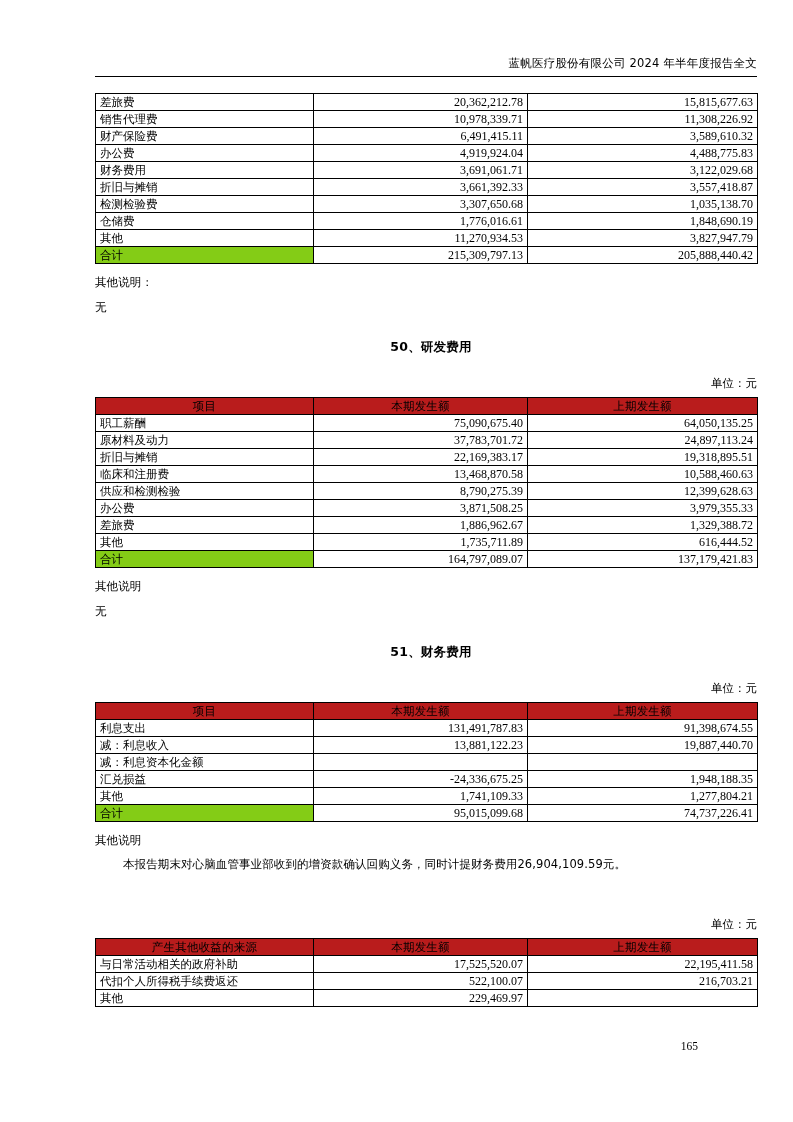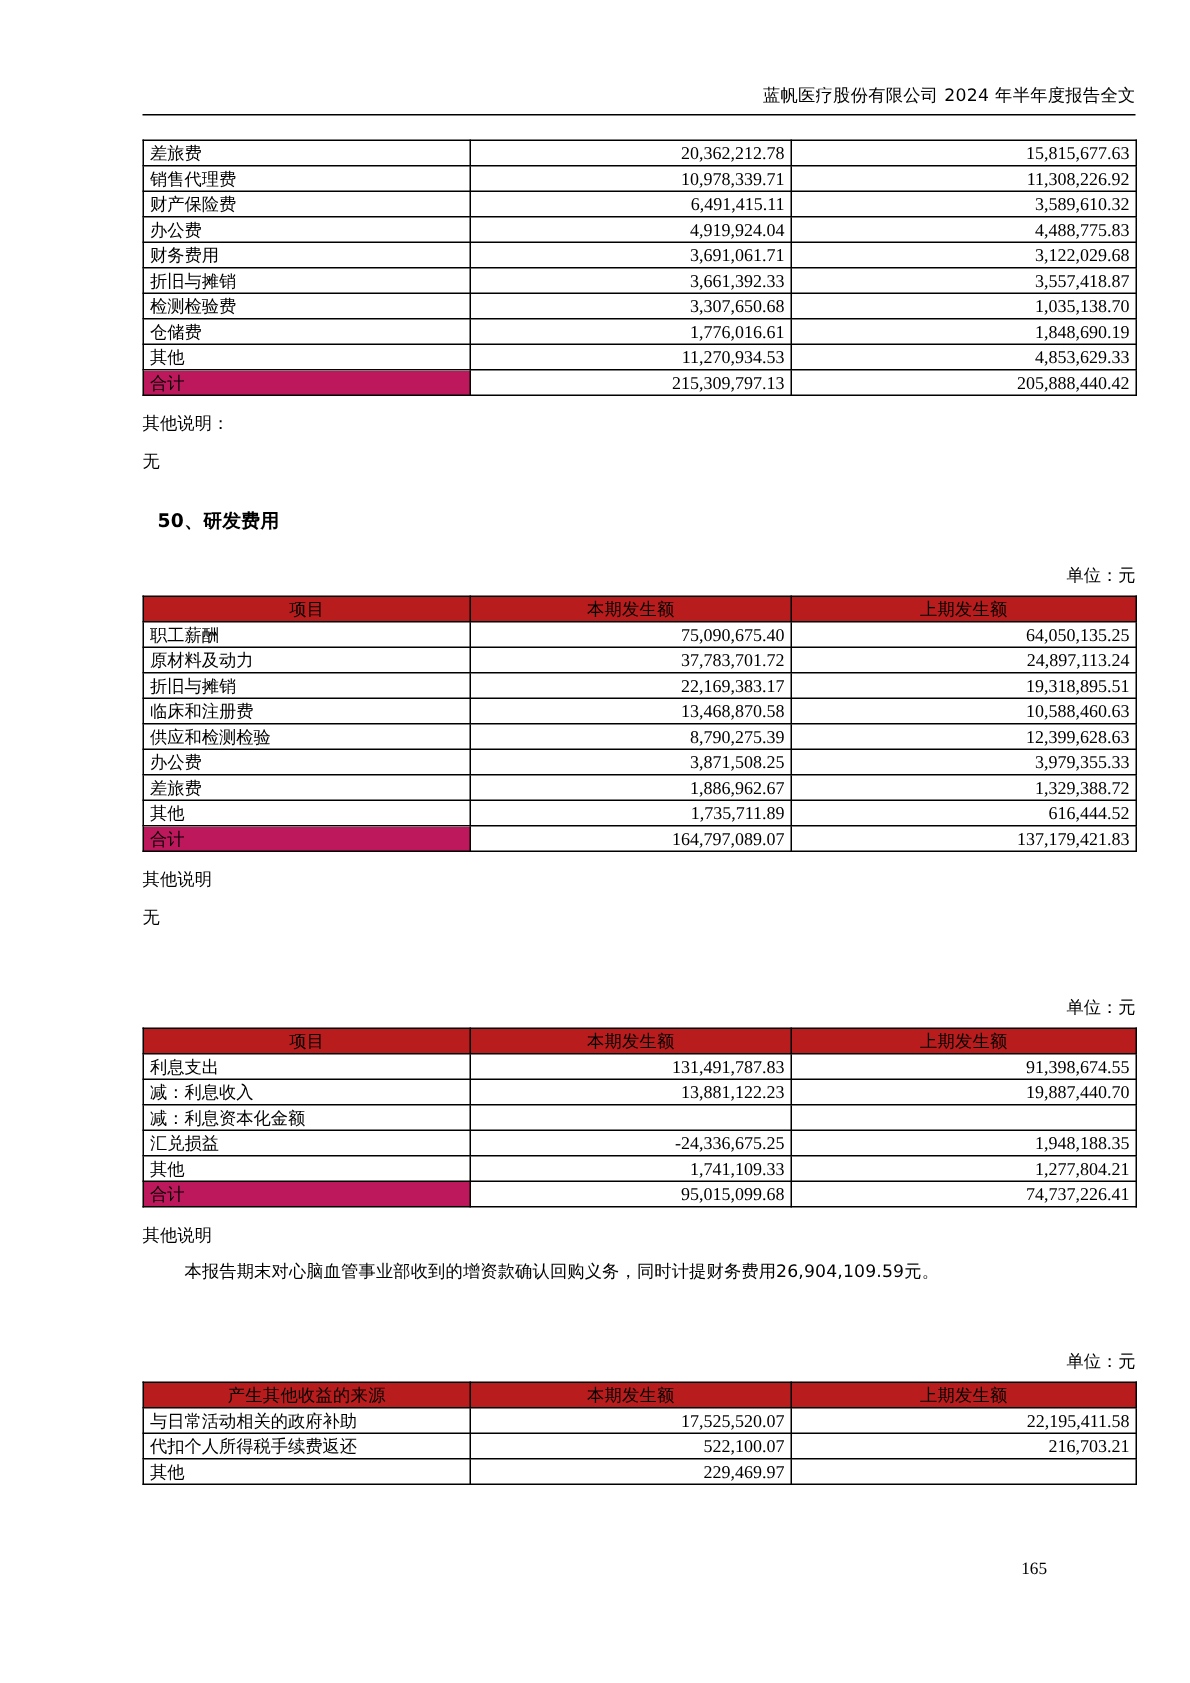--- a/index.html
+++ b/index.html
@@ -42,20 +42,21 @@
     width: 100%;
     height: 0;
   }
 
   
   .section-heading {
     font-size: 12.5px;
     font-weight: bold;
     margin-left: 10px;
     letter-spacing: 0.2px;
+    text-align: center;
   }
 
   
   .para {
     font-size: 11.5px;
     line-height: 1.45;
     letter-spacing: 0.1px;
   }
   .para.indent {
     text-indent: 28px;
@@ -89,21 +90,21 @@
   td.label {
     text-align: left;
   }
   td.num {
     text-align: right;
     font-family: "Liberation Serif", "DejaVu Serif", serif;
     font-size: 12px;
     margin-left: 14px;
   }
   tr.total td.label {
-    background: #be185d;
+    background: #84cc16;
   }
   col.c1 { width: 218px; }
   col.c2 { width: 214px; }
   col.c3 { width: 230px; }
   .sp-6  { height: 6px; }
   .sp-8  { height: 8px; }
   .sp-10 { height: 10px; }
   .sp-16 { height: 16px; }
   .sp-20 { height: 20px; }
   .sp-24 { height: 24px; }
@@ -174,21 +175,21 @@
           <td class="num">1,035,138.70</td>
         </tr>
         <tr>
           <td class="label">仓储费</td>
           <td class="num">1,776,016.61</td>
           <td class="num">1,848,690.19</td>
         </tr>
         <tr>
           <td class="label">其他</td>
           <td class="num">11,270,934.53</td>
-          <td class="num">4,853,629.33</td>
+          <td class="num">3,827,947.79</td>
         </tr>
         <tr class="total">
           <td class="label">合计</td>
           <td class="num">215,309,797.13</td>
           <td class="num">205,888,440.42</td>
         </tr>
       </tbody>
     </table>
 
     <div class="sp-10"></div>
@@ -265,20 +266,21 @@
       </tbody>
     </table>
 
     <div class="sp-10"></div>
     <div class="para">其他说明</div>
     <div class="sp-8"></div>
     <div class="para">无</div>
 
     <div class="sp-24"></div>
 
+    <div class="section-heading">51、财务费用</div>
     <div class="sp-20"></div>
     <div class="unit-label">单位：元</div>
     <div class="sp-6"></div>
 
     <table class="fin">
       <colgroup>
           <col class="c1">
           <col class="c2">
           <col class="c3">
         </colgroup>

